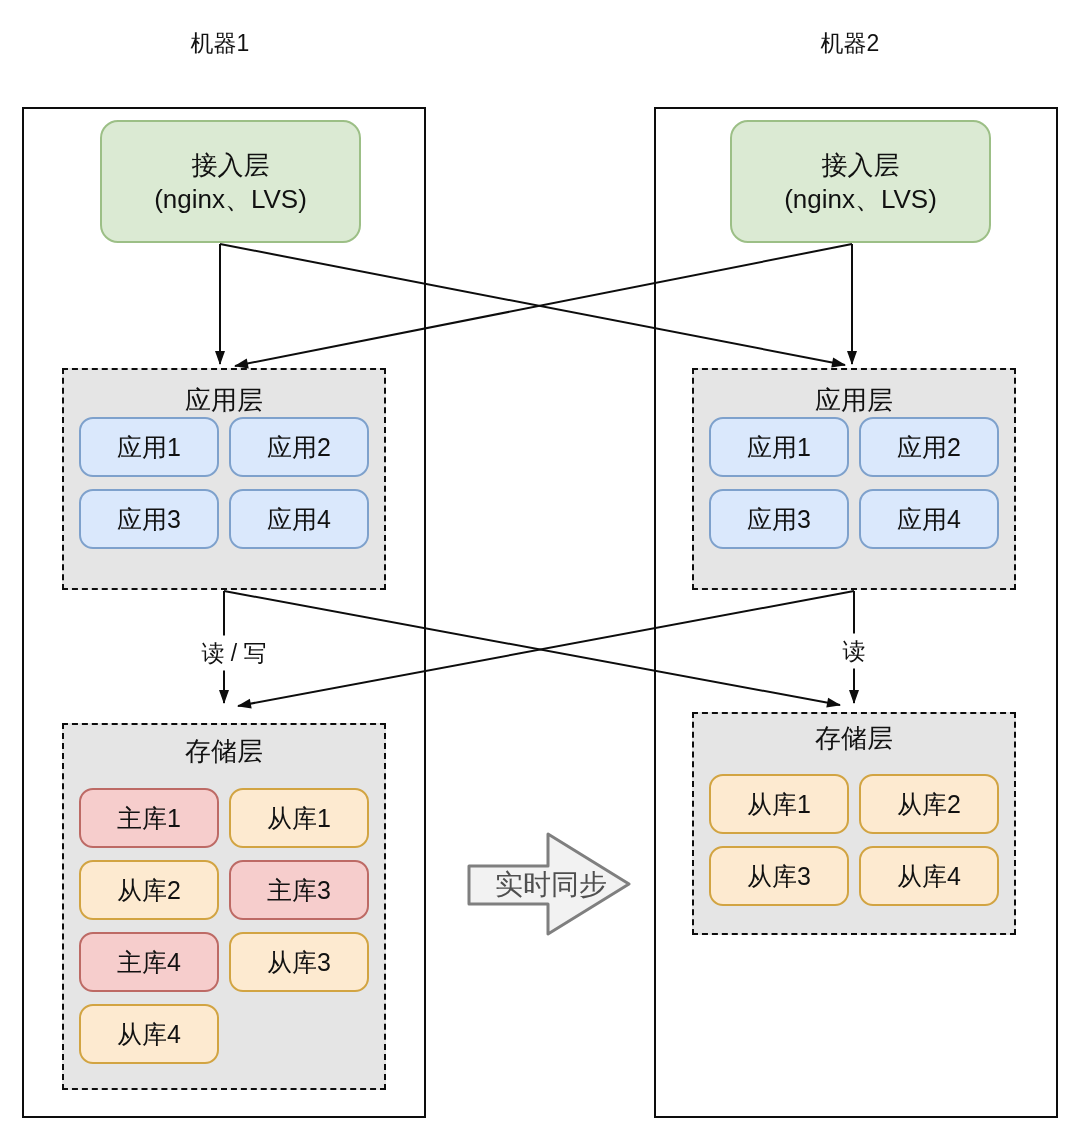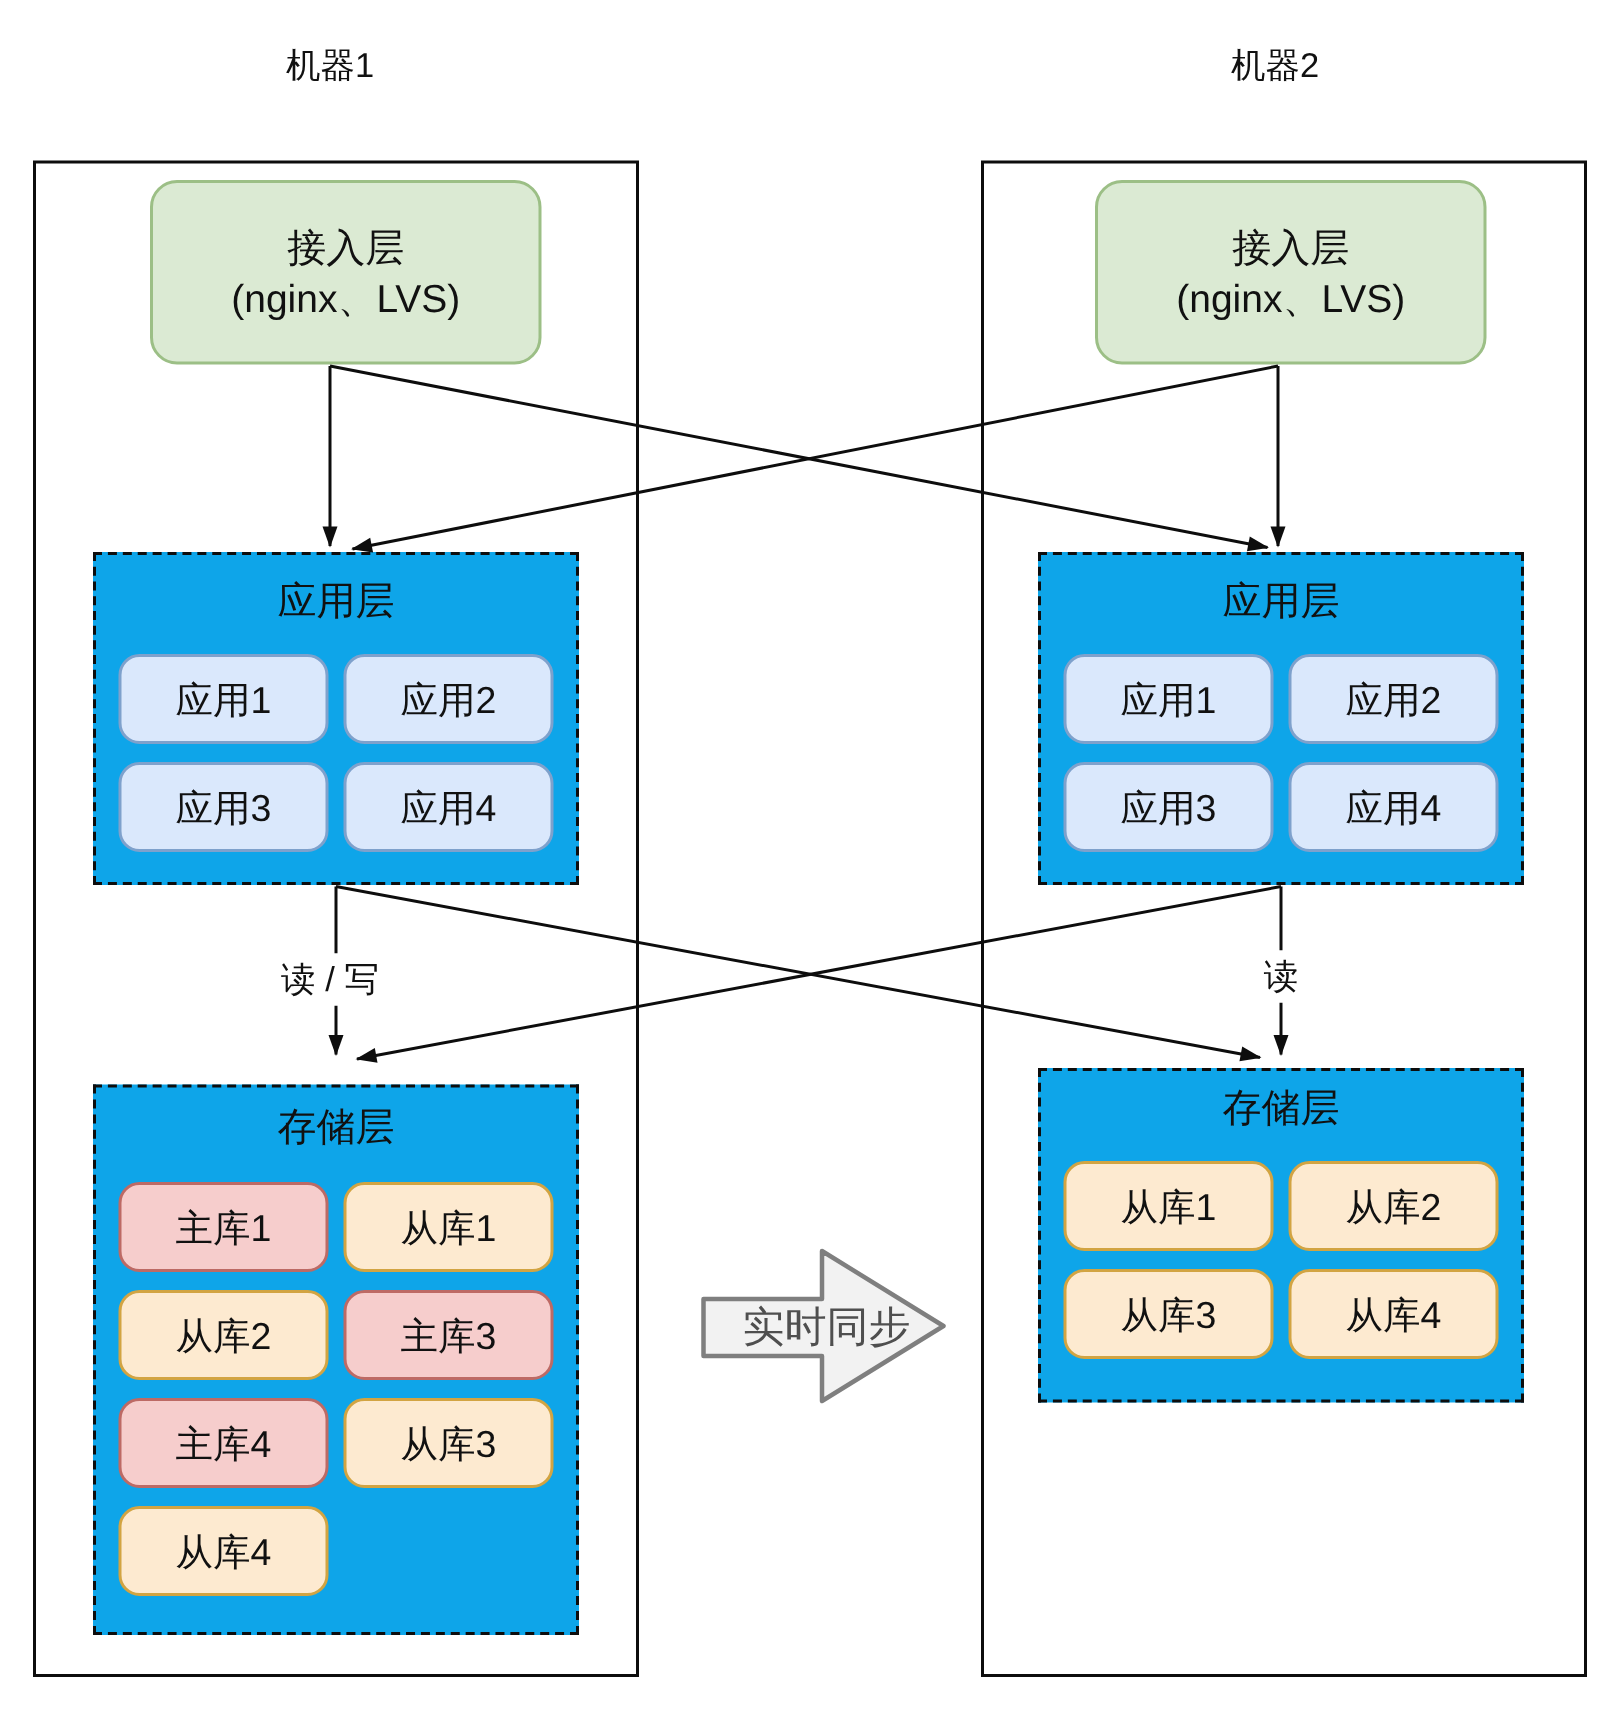--- a/index.html
+++ b/index.html
@@ -17,39 +17,39 @@
     border:2px solid #0d0d0d;background:#fff;box-sizing:border-box;
   }
   .access-box{
     position:absolute;top:120px;width:261px;height:123px;box-sizing:border-box;
     background:#dbead3;border:2px solid #9cbf86;border-radius:18px;
     display:flex;flex-direction:column;align-items:center;justify-content:center;
     font-size:26px;line-height:34px;text-align:center;
   }
   .layer{
     position:absolute;width:324px;box-sizing:border-box;
-    border:2px dashed #0d0d0d;background:#0ea5e9;
+    border:2px dashed #0d0d0d;background:#e5e5e5;
   }
   .layer-title{
     text-align:center;font-size:26px;font-weight:500;height:32px;line-height:32px;
   }
   .grid{
     display:grid;grid-template-columns:1fr 1fr;
     column-gap:10px;row-gap:12px;padding:0 15px;
   }
   .node{
     height:60px;box-sizing:border-box;border-radius:14px;border:2px solid;
     display:flex;align-items:center;justify-content:center;
     font-size:25px;white-space:nowrap;
   }
   .app-node{background:#dae8fc;border-color:#7ea1cc;}
   .master{background:#f6cdcc;border-color:#bd6a65;}
   .slave{background:#fdead0;border-color:#d2a442;}
   .app-title{margin-top:14px;}
-  .app-grid{margin-top:20px;}
+  .app-grid{margin-top:1px;}
   .st1-title{margin-top:10px;}
   .st1-grid{margin-top:21px;}
   .st2-title{margin-top:8px;}
   .st2-grid{margin-top:20px;}
   #edges{position:absolute;left:0;top:0;z-index:5;}
   .conn-label{
     position:absolute;transform:translate(-50%,-50%);z-index:10;
     background:#ffffff;padding:2px 8px;font-size:23px;white-space:nowrap;
   }
   .sync-text{
@@ -125,14 +125,14 @@
   <path d="M852,244 L852,364" stroke="#0d0d0d" stroke-width="2" fill="none" marker-end="url(#arrow)"></path>
   <path d="M852,244 L235,366" stroke="#0d0d0d" stroke-width="2" fill="none" marker-end="url(#arrow)"></path>
   <path d="M224,591 L224,703" stroke="#0d0d0d" stroke-width="2" fill="none" marker-end="url(#arrow)"></path>
   <path d="M224,591 L840,705" stroke="#0d0d0d" stroke-width="2" fill="none" marker-end="url(#arrow)"></path>
   <path d="M854,591 L854,703" stroke="#0d0d0d" stroke-width="2" fill="none" marker-end="url(#arrow)"></path>
   <path d="M854,591 L238,706" stroke="#0d0d0d" stroke-width="2" fill="none" marker-end="url(#arrow)"></path>
   <polygon points="469,866 548,866 548,834 629,884 548,934 548,904 469,904" fill="#f2f2f2" stroke="#7f7f7f" stroke-width="3" stroke-linejoin="round"></polygon>
   <text class="sync-text" x="551" y="894">实时同步</text>
 </svg>
 
-<div class="conn-label" style="left:220px;top:653px">读 / 写</div>
+<div class="conn-label" style="left:234px;top:653px">读 / 写</div>
 <div class="conn-label" style="left:854px;top:651px">读</div>
 
 </body></html>

